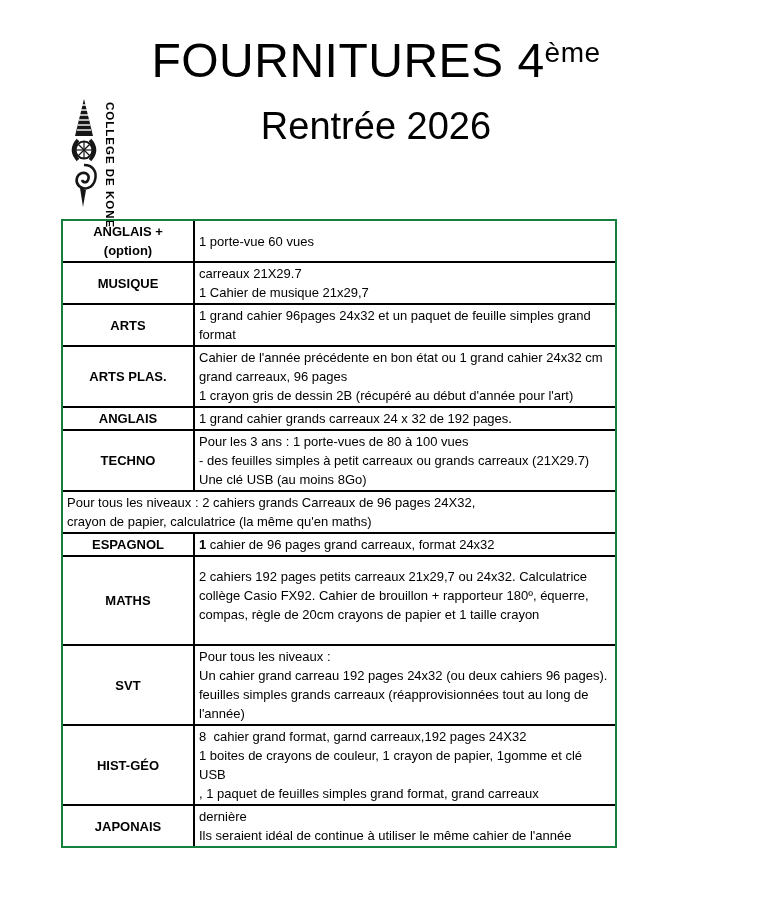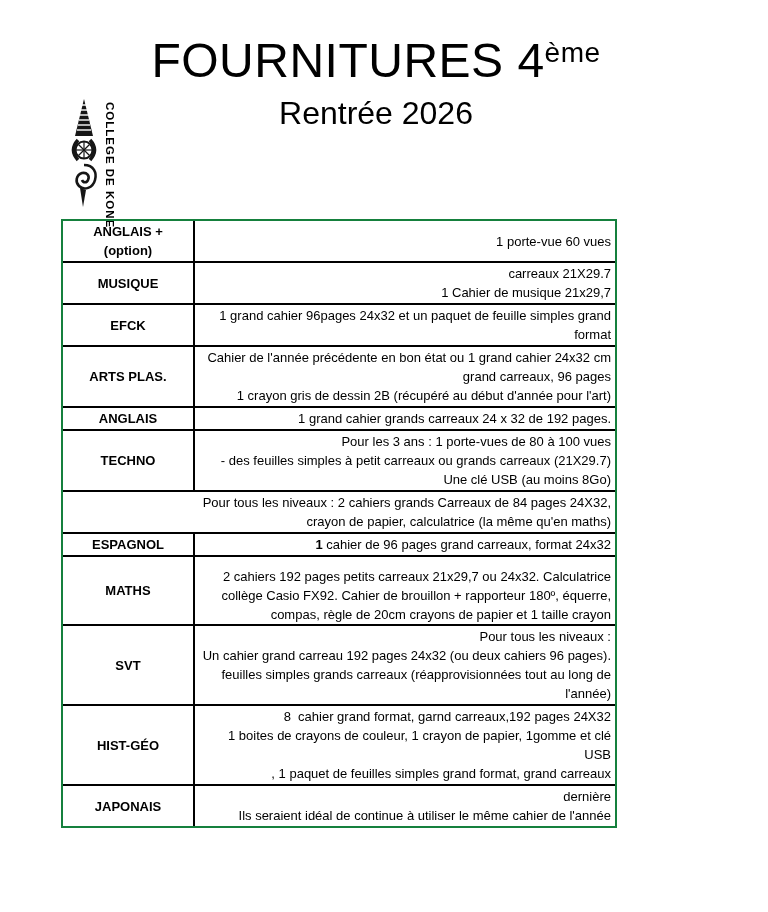--- a/index.html
+++ b/index.html
@@ -5,21 +5,21 @@
   html, body { margin:0; padding:0; }
   body {
     width:768px; height:912px;
     background:#ffffff; color:#000;
     font-family:"Liberation Sans", sans-serif;
     position:relative; overflow:hidden;
   }
   .header { position:absolute; top:26px; left:0; width:752px; text-align:center; }
   .title { font-size:48px; line-height:54px; letter-spacing:0.5px; }
   .title sup { font-size:28px; vertical-align:0.52em; }
-  .subtitle { font-size:32px; line-height:44px; margin-top:3px; }
+  .subtitle { font-size:38px; line-height:44px; margin-top:16px; }
 
   .logo { position:absolute; left:66px; top:98px; width:110px; height:114px; display:flex; align-items:flex-start; }
   .logo svg { display:block; }
   .logo-text {
     writing-mode:vertical-rl; text-orientation:mixed;
     font-weight:bold; font-size:11.5px; letter-spacing:1px;
     height:108px; margin-left:2px; margin-top:4px; white-space:nowrap;
   }
 
   .supply-table {
@@ -34,22 +34,22 @@
     border-right:2px solid #000;
     display:flex; flex-direction:column; justify-content:center;
     text-align:center; font-weight:bold;
     padding:1px 2px; white-space:pre-line;
   }
   .cell-items {
     flex:1 1 auto; box-sizing:border-box;
     display:flex; flex-direction:column; justify-content:center;
     padding:1px 4px;
   }
-  .row-tall .cell-items { padding-top:10px; padding-bottom:0; }
-  .line { white-space:pre-wrap;text-align:right; }
+  .row-tall .cell-items { padding-top:10px; padding-bottom:20px; }
+  .line { white-space:pre-wrap; }
   .b { font-weight:bold; }
 </style>
 </head>
 <body>
 
 <div class="header">
   <div class="title"><span>FOURNITURES 4</span><sup>ème</sup></div>
   <div class="subtitle">Rentrée 2026</div>
 </div>
 
@@ -97,21 +97,21 @@
 
   <div class="row">
     <div class="cell-subject">MUSIQUE</div>
     <div class="cell-items">
       <div class="line">carreaux 21X29.7</div>
       <div class="line">1 Cahier de musique 21x29,7</div>
     </div>
   </div>
 
   <div class="row">
-    <div class="cell-subject">EFCK</div>
+    <div class="cell-subject">ARTS</div>
     <div class="cell-items">
       <div class="line">1 grand cahier 96pages 24x32 et un paquet de feuille simples grand</div>
       <div class="line">format</div>
     </div>
   </div>
 
   <div class="row">
     <div class="cell-subject">ARTS PLAS.</div>
     <div class="cell-items">
       <div class="line">Cahier de l'année précédente en bon état ou 1 grand cahier 24x32 cm</div>
@@ -131,21 +131,21 @@
     <div class="cell-subject">TECHNO</div>
     <div class="cell-items">
       <div class="line">Pour les 3 ans : 1 porte-vues de 80 à 100 vues</div>
       <div class="line">- des feuilles simples à petit carreaux ou grands carreaux (21X29.7)</div>
       <div class="line">Une clé USB (au moins 8Go)</div>
     </div>
   </div>
 
   <div class="row">
     <div class="cell-items">
-      <div class="line">Pour tous les niveaux : 2 cahiers grands Carreaux de 84 pages 24X32,</div>
+      <div class="line">Pour tous les niveaux : 2 cahiers grands Carreaux de 96 pages 24X32,</div>
       <div class="line">crayon de papier, calculatrice (la même qu'en maths)</div>
     </div>
   </div>
 
   <div class="row">
     <div class="cell-subject">ESPAGNOL</div>
     <div class="cell-items">
       <div class="line"><span class="b">1</span><span> cahier de 96 pages grand carreaux, format 24x32</span></div>
     </div>
   </div>

